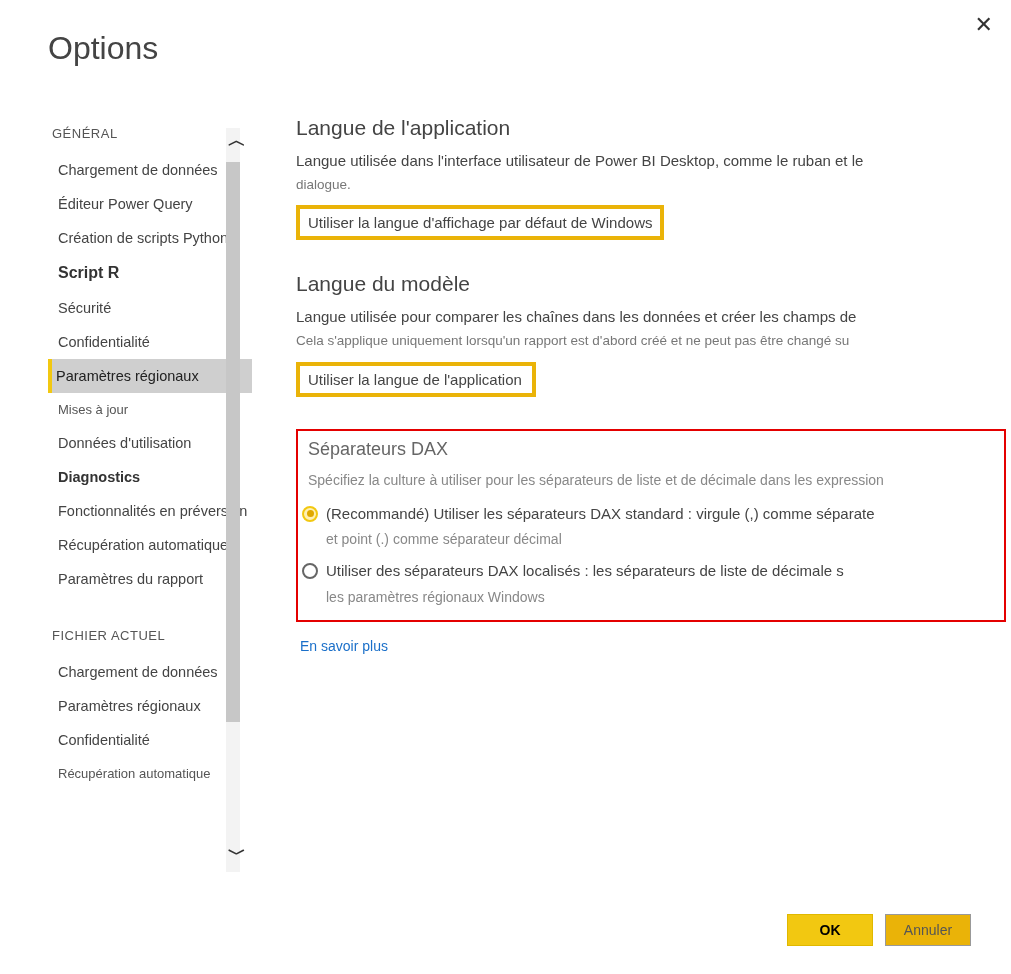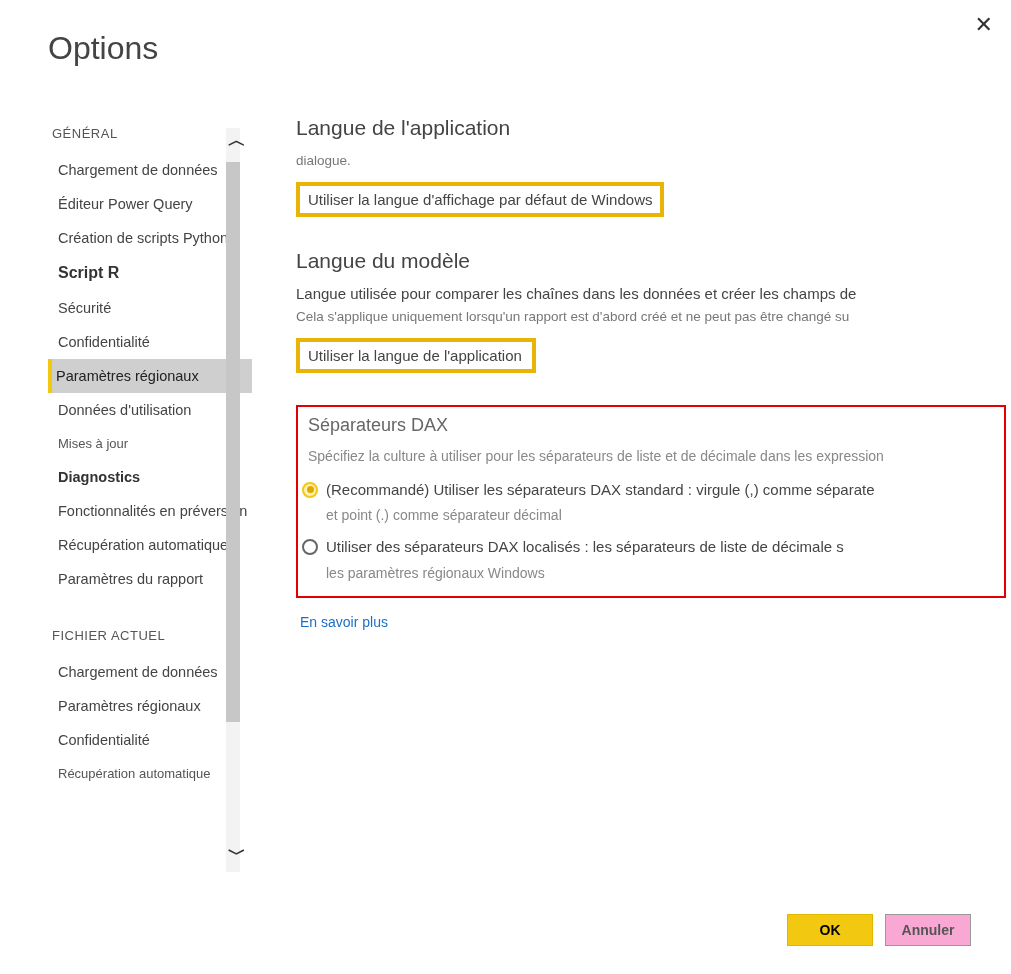--- a/index.html
+++ b/index.html
@@ -201,58 +201,59 @@
       min-width: 86px;
       height: 32px;
       font-size: 14px;
       border: 1px solid #999;
       cursor: pointer;
       display: flex;
       align-items: center;
       justify-content: center;
     }
     .btn-primary { background: #f2c811; border-color: #e0b800; color: #000; font-weight: bold; }
-    .btn-secondary { background: #f9a8d4; color: #555; font-weight: bold; }
+    .btn-secondary { background: #eab308; color: #555; }
   </style>
 </head>
 <body>
 
 <div class="close-x">✕</div>
 <div class="title">Options</div>
 
 <div class="sidebar">
   <div class="section-header">GÉNÉRAL</div>
   <div class="nav-item">Chargement de données</div>
   <div class="nav-item">Éditeur Power Query</div>
   <div class="nav-item">Création de scripts Python</div>
   <div class="nav-item bold" style="font-size:16px;">Script R</div>
   <div class="nav-item">Sécurité</div>
   <div class="nav-item">Confidentialité</div>
   <div class="nav-item selected">Paramètres régionaux</div>
+  <div class="nav-item small">Mises à jour</div>
   <div class="nav-item">Données d'utilisation</div>
-  <div class="nav-item small">Mises à jour</div>
   <div class="nav-item bold">Diagnostics</div>
   <div class="nav-item">Fonctionnalités en préversion</div>
   <div class="nav-item">Récupération automatique</div>
   <div class="nav-item">Paramètres du rapport</div>
 
   <div class="section-header" style="margin-top:32px;">FICHIER ACTUEL</div>
   <div class="nav-item">Chargement de données</div>
   <div class="nav-item">Paramètres régionaux</div>
   <div class="nav-item">Confidentialité</div>
   <div class="nav-item small">Récupération automatique</div>
 </div>
 
 <div class="scroll-track"></div>
 <div class="scroll-thumb"></div>
 <div class="chevron chev-up">︿</div>
 <div class="chevron chev-down">﹀</div>
 
 <div class="content">
   <div class="h2">Langue de l'application</div>
+  <div class="desc">Langue utilisée dans l'interface utilisateur de Power BI Desktop, comme le ruban et le</div>
   <div class="desc-sub">dialogue.</div>
   <div class="select-box">Utiliser la langue d'affichage par défaut de Windows</div>
 
   <div class="h2 section-langue-modele">Langue du modèle</div>
   <div class="desc">Langue utilisée pour comparer les chaînes dans les données et créer les champs de</div>
   <div class="desc-sub" style="text-align:justify;">Cela s'applique uniquement lorsqu'un rapport est d'abord créé et ne peut pas être changé su</div>
   <div class="select-box" style="min-width:240px;">Utiliser la langue de l'application</div>
 
   <div class="highlight-box">
     <div class="h3">Séparateurs DAX</div>

